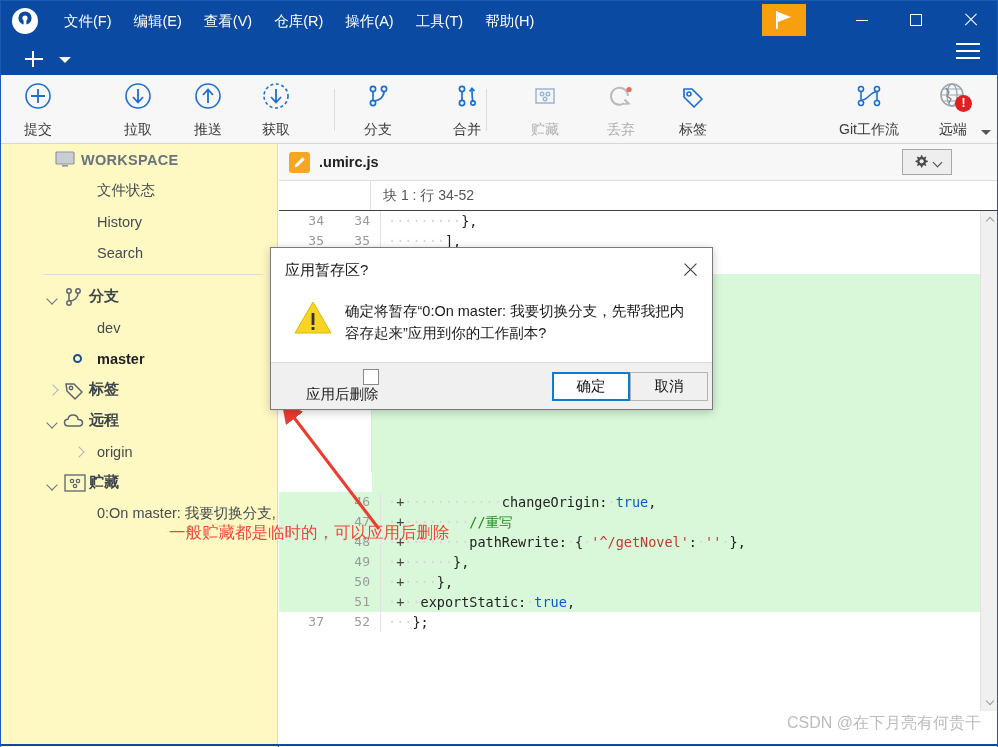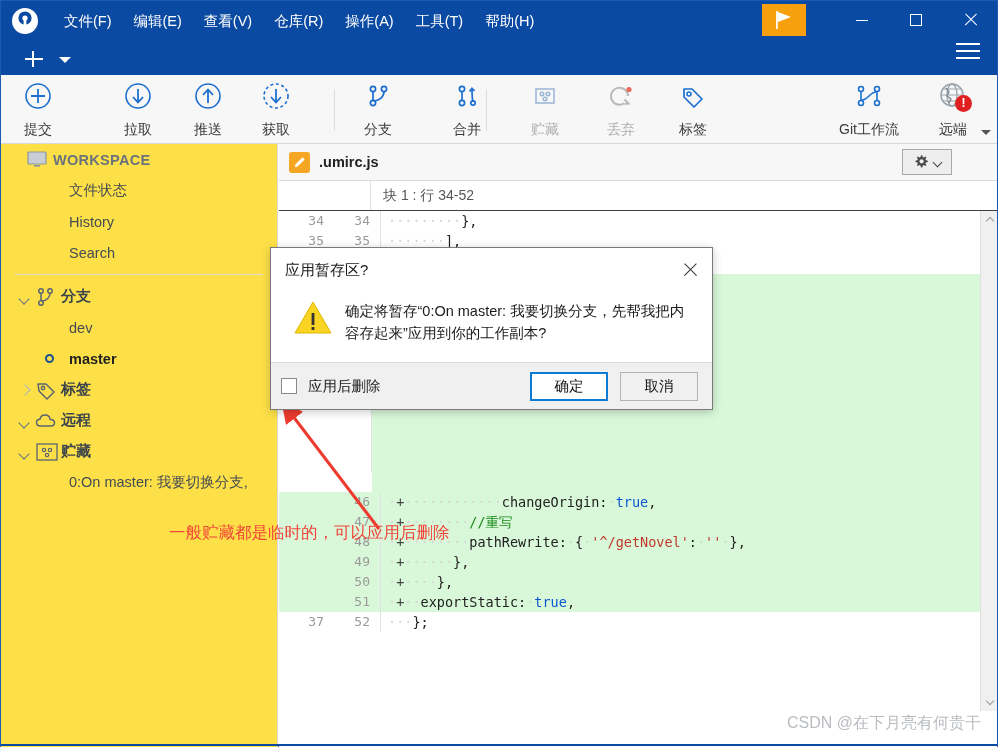--- a/index.html
+++ b/index.html
@@ -161,23 +161,24 @@
     position: absolute; width: 17px; height: 17px; border-radius: 50%;
     background: #e02020; color: #fff;
     font-size: 12px; font-weight: bold; line-height: 17px; text-align: center;
     font-family: "Liberation Sans", sans-serif;
   }
 
   
   .sidebar {
     position: absolute; left: 0; top: 143px;
     width: 277px; height: 603px;
-    background: #fde047;
+    background: #fef9c3;
     border-right: 1px solid #d8d8d8;
     overflow: hidden;
+    padding-left: 28px;
   }
   .sb-row {
     position: relative;
     height: 31px;
     display: flex; align-items: center;
     padding-left: 16px;
     cursor: pointer;
     white-space: nowrap;
   }
   .sb-chev {
@@ -376,31 +377,31 @@
   }
 
   .dlg-footer {
     position: absolute; left: 0; bottom: 0;
     width: 441px; height: 47px;
     background: #f0f0f0;
     border-top: 1px solid #dcdcdc;
     display: flex; align-items: center;
   }
   .chk-wrap {
-    display: flex; align-items: center; padding-left: 10px; cursor: pointer;
+    display: flex; align-items: flex-end; padding-left: 24px; cursor: pointer; flex-direction: column;
   }
   .chk-box {
     width: 16px; height: 16px; border: 1.4px solid #8a8a8a; background: #fff;
     flex: none;
   }
   .chk-label {
     margin-left: 11px; font-size: 14.5px; color: #1b1b1b;
     font-family: "Liberation Sans", sans-serif;
   }
-  .dlg-btns { margin-left: auto; display: flex; gap: 12px; padding-right: 14px; }
+  .dlg-btns { margin-left: auto; display: flex; padding-right: 4px; }
   .dlg-btn {
     width: 78px; height: 29px;
     display: flex; align-items: center; justify-content: center;
     font-size: 14.5px; color: #111;
     font-family: "Liberation Sans", sans-serif;
     cursor: pointer;
     background: #f0f0f0;
     border: 1px solid #b4b4b4;
   }
   .dlg-btn.primary { background: #ffffff; border: 2px solid #0b7bd4; }
@@ -666,20 +667,24 @@
 
     <div class="sb-row">
       <span class="sb-chev down"></span>
       <span class="sb-icon">
         <svg width="22" height="18" viewBox="0 0 22 18">
           <path d="M5.5 14 C2.8 14 1.5 12.2 1.5 10.5 C1.5 8.6 3 7.2 5 7.2 C5.4 4.6 7.6 3 10 3 C12.8 3 14.8 5 15.1 7.4 C17.4 7.4 19.5 8.6 19.5 10.8 C19.5 12.8 17.8 14 15.8 14 Z" fill="none" stroke="#5a6570" stroke-width="1.5" stroke-linejoin="round"></path>
         </svg>
       </span>
       <span class="sb-label group">远程</span>
     </div>
+    <div class="sb-row sb-child2">
+      <span class="sb-chev right"></span>
+      <span class="sb-label" style="margin-left:8px;">origin</span>
+    </div>
 
     <div class="sb-row">
       <span class="sb-chev down"></span>
       <span class="sb-icon">
         <svg width="24" height="20" viewBox="0 0 24 20">
           <rect x="2" y="2" width="20" height="16" fill="none" stroke="#5a6570" stroke-width="1.3"></rect>
           <circle cx="9" cy="8" r="1.7" fill="none" stroke="#5a6570" stroke-width="1.2"></circle>
           <circle cx="15" cy="8" r="1.7" fill="none" stroke="#5a6570" stroke-width="1.2"></circle>
           <circle cx="12" cy="13" r="1.7" fill="none" stroke="#5a6570" stroke-width="1.2"></circle>
         </svg>

